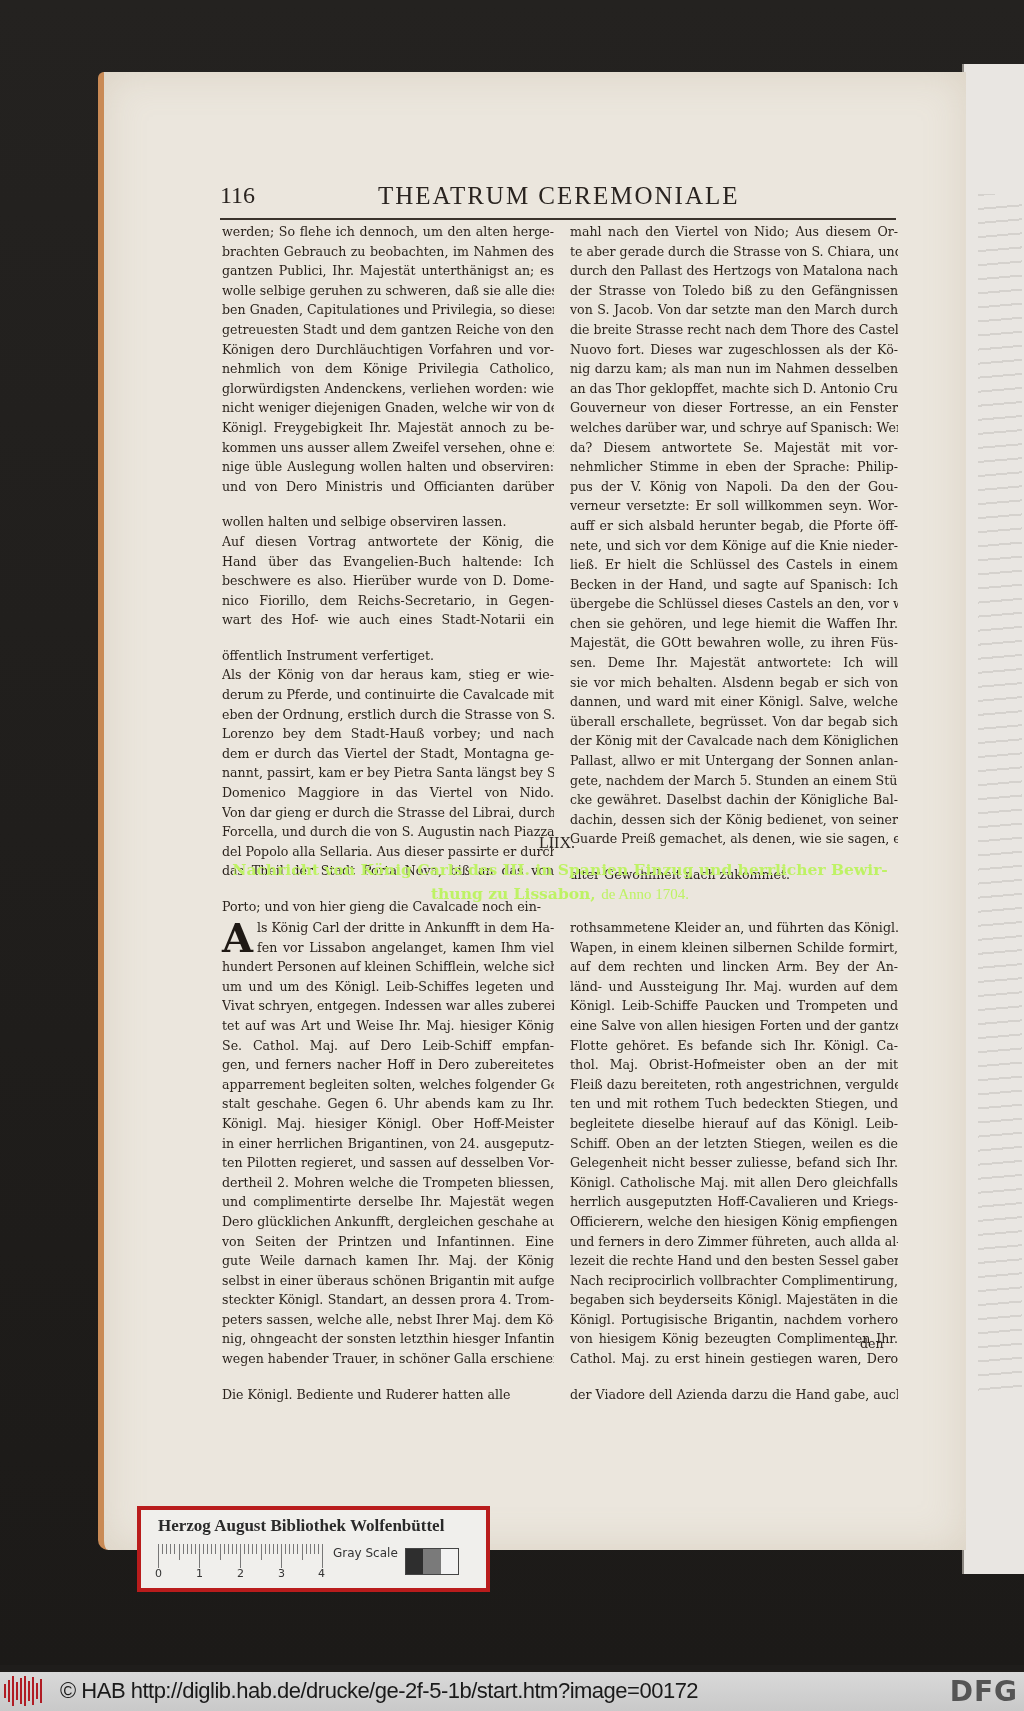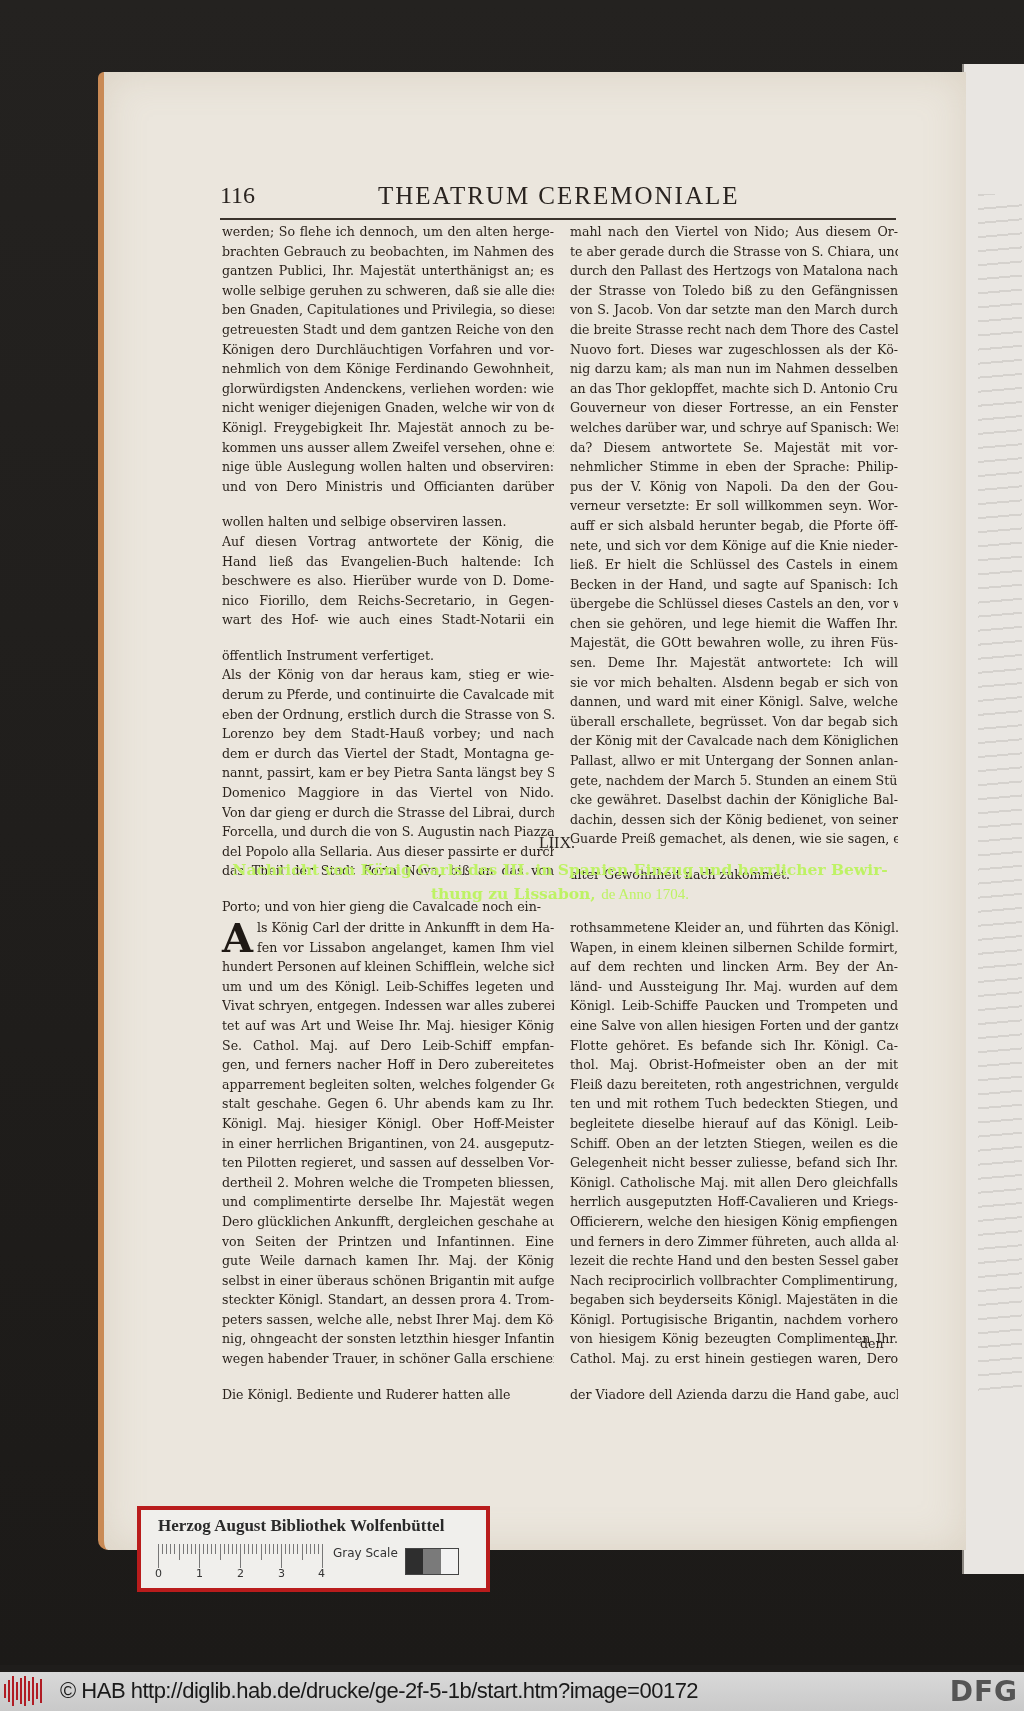--- a/index.html
+++ b/index.html
@@ -114,30 +114,30 @@
 <div class="head-rule"></div>
 
 <div class="col col-a1">
     <span class="ln">werden; So flehe ich dennoch, um den alten herge-</span>
     <span class="ln">brachten Gebrauch zu beobachten, im Nahmen des</span>
     <span class="ln">gantzen Publici, Ihr. Majestät unterthänigst an; es</span>
     <span class="ln">wolle selbige geruhen zu schweren, daß sie alle diesel-</span>
     <span class="ln">ben Gnaden, Capitulationes und Privilegia, so dieser</span>
     <span class="ln">getreuesten Stadt und dem gantzen Reiche von den</span>
     <span class="ln">Königen dero Durchläuchtigen Vorfahren und vor-</span>
-    <span class="ln">nehmlich von dem Könige Ferdinando Gewohnheit,</span>
+    <span class="ln">nehmlich von dem Könige Privilegia Catholico,</span>
     <span class="ln">glorwürdigsten Andenckens, verliehen worden: wie</span>
     <span class="ln">nicht weniger diejenigen Gnaden, welche wir von der</span>
     <span class="ln">Königl. Freygebigkeit Ihr. Majestät annoch zu be-</span>
     <span class="ln">kommen uns ausser allem Zweifel versehen, ohne ei-</span>
     <span class="ln">nige üble Auslegung wollen halten und observiren:</span>
     <span class="ln">und von Dero Ministris und Officianten darüber</span>
     <span class="ln last">wollen halten und selbige observiren lassen.</span>
     <span class="ln">   Auf diesen Vortrag antwortete der König, die</span>
-    <span class="ln">Hand ließ das Evangelien-Buch haltende: Ich</span>
+    <span class="ln">Hand über das Evangelien-Buch haltende: Ich</span>
     <span class="ln">beschwere es also.   Hierüber wurde von D. Dome-</span>
     <span class="ln">nico Fiorillo, dem Reichs-Secretario, in Gegen-</span>
     <span class="ln">wart des Hof- wie auch eines Stadt-Notarii ein</span>
     <span class="ln last">öffentlich Instrument verfertiget.</span>
     <span class="ln">   Als der König von dar heraus kam, stieg er wie-</span>
     <span class="ln">derum zu Pferde, und continuirte die Cavalcade mit</span>
     <span class="ln">eben der Ordnung, erstlich durch die Strasse von S.</span>
     <span class="ln">Lorenzo bey dem Stadt-Hauß vorbey; und nach</span>
     <span class="ln">dem er durch das Viertel der Stadt, Montagna ge-</span>
     <span class="ln">nannt, passirt, kam er bey Pietra Santa längst bey S.</span>

